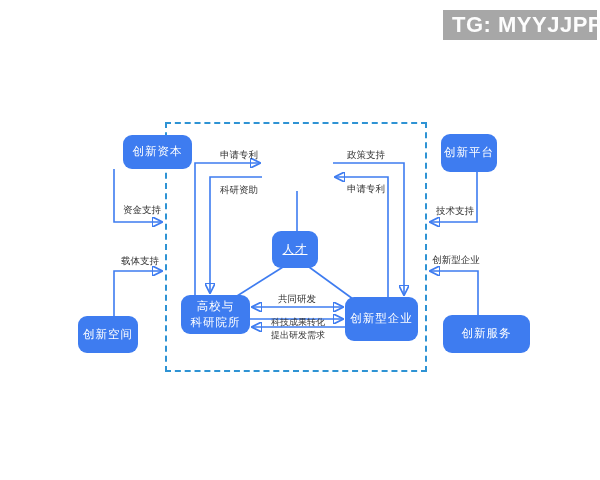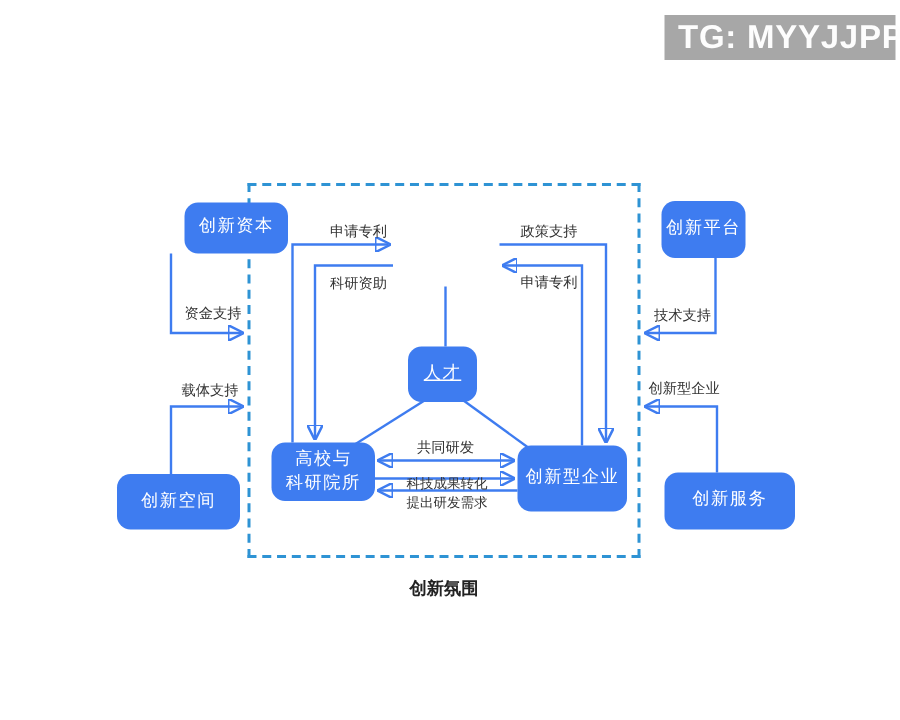--- a/index.html
+++ b/index.html
@@ -37,21 +37,21 @@
     position:absolute;background:#3e7cf0;color:#ffffff;
     border-radius:9px;display:flex;align-items:center;justify-content:center;
     font-size:11.5px;font-weight:500;text-align:center;
     white-space:pre-line;line-height:1.35;letter-spacing:1px;
   }
   .n-government{left:262px;top:154px;width:71px;height:37px;}
   .n-talent{left:272px;top:231px;width:46px;height:37px;text-decoration:underline;}
   .n-universities{left:181px;top:295px;width:69px;height:39px;}
   .n-enterprises{left:345px;top:297px;width:73px;height:44px;}
   .n-capital{left:79px;top:135px;width:69px;height:34px;margin-left:44px;}
-  .n-space{left:78px;top:316px;width:82px;height:37px;}
+  .n-space{left:78px;top:316px;width:60px;height:37px;}
   .n-platform{left:441px;top:134px;width:56px;height:38px;}
   .n-services{left:443px;top:315px;width:87px;height:38px;text-align:right;}
 
   
   .elabel{
     position:absolute;font-size:9.5px;color:#333;white-space:nowrap;
     text-align:center;line-height:1;
   }
   .l-apply-patent-left{left:215px;top:150px;width:48px;}
   .l-research-funding{left:215px;top:185px;width:48px;}
@@ -102,21 +102,20 @@
     <path d="M309,267 L353,299"></path>
 
     <path d="M253,307 L342,307" marker-start="url(#arr)" marker-end="url(#arr)"></path>
 
     <path d="M250,319 L342,319" marker-end="url(#arr)"></path>
 
     <path d="M345,327 L253,327" marker-end="url(#arr)"></path>
   </svg>
 
   <div class="frame"></div>
-  <div class="caption">创新氛围</div>
 
   <div class="node n-talent">人才</div>
   <div class="node n-universities">高校与
 科研院所</div>
   <div class="node n-enterprises">创新型企业</div>
 
   <div class="node n-capital">创新资本</div>
   <div class="node n-space">创新空间</div>
   <div class="node n-platform">创新平台</div>
   <div class="node n-services">创新服务</div>

